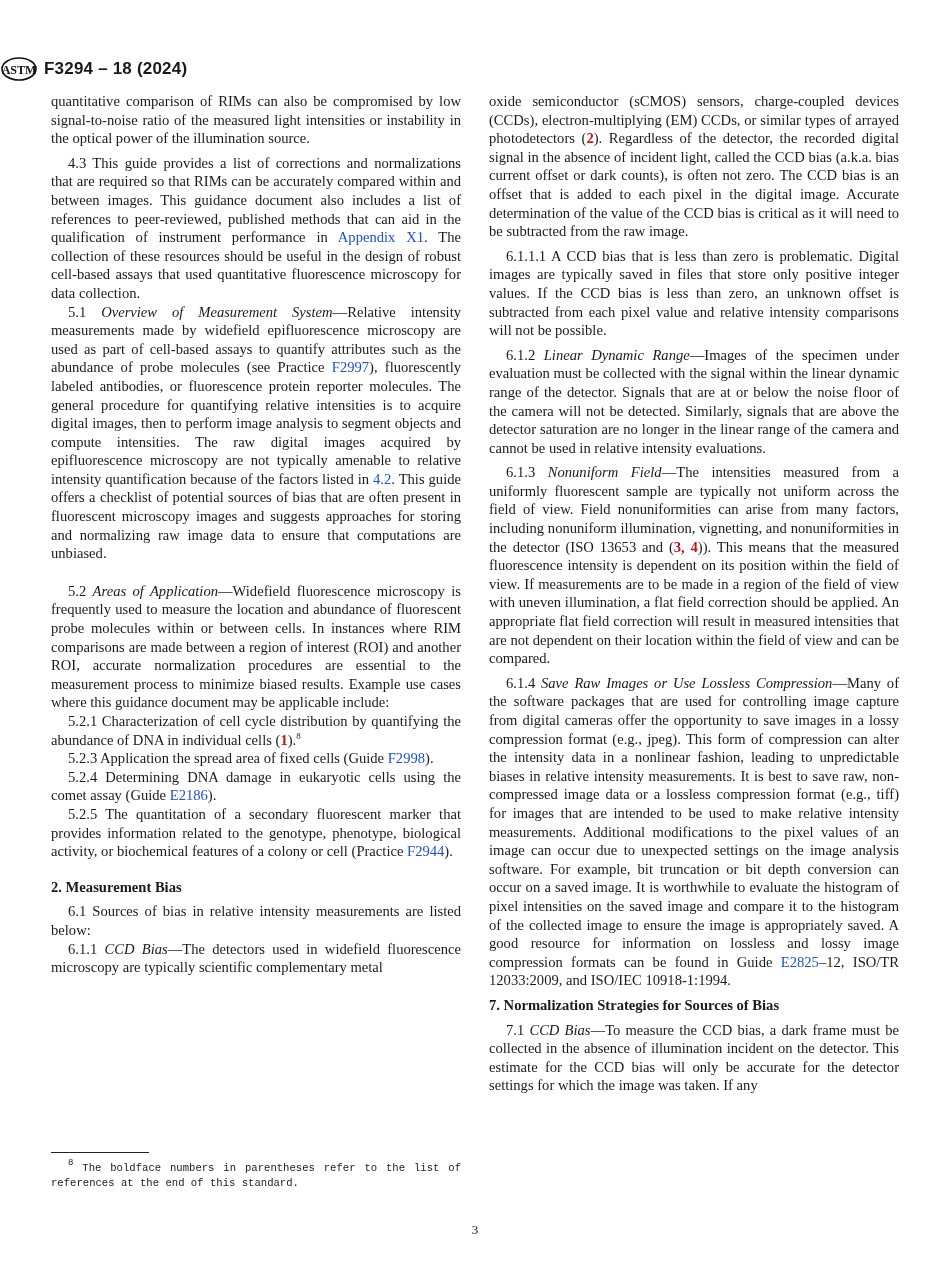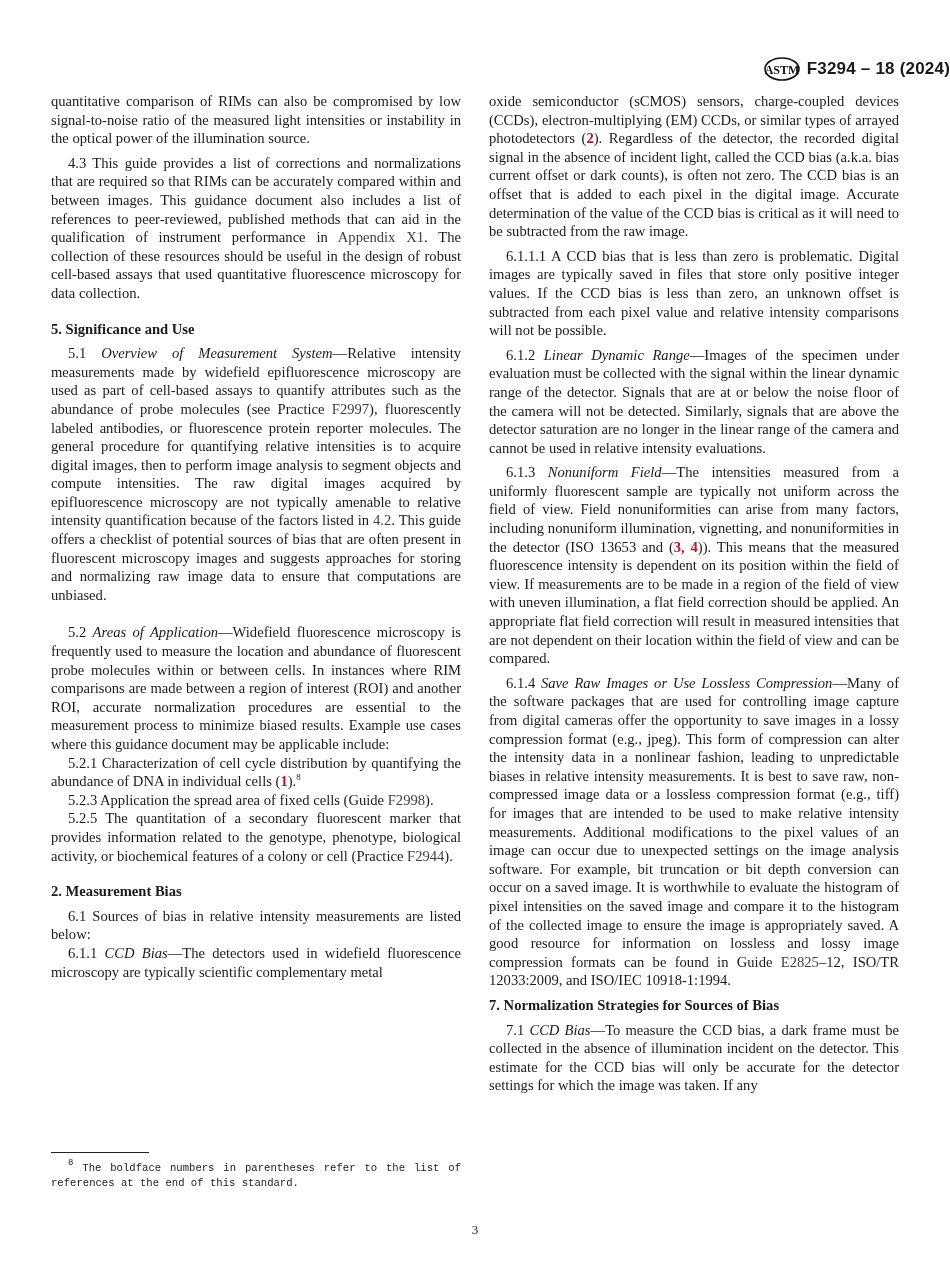--- a/index.html
+++ b/index.html
@@ -1,31 +1,31 @@
 <!DOCTYPE html>
 <html><head>
 <meta charset="utf-8">
 <style>
   html, body { margin: 0; padding: 0; background: #ffffff; }
   body { width: 950px; height: 1272px; position: relative; overflow: hidden;
          font-family: "Liberation Serif", "DejaVu Serif", serif; color: #1a1a1a; }
   .header { position: absolute; top: 56px; left: 0; width: 950px; display: flex;
-            justify-content: flex-end; align-items: center; gap: 6px; }
+            justify-content: flex-start; align-items: center; gap: 6px; }
   .logo { width: 38px; height: 26px; }
   .designation { font-family: "Liberation Sans", "DejaVu Sans", sans-serif; font-weight: bold;
                  font-size: 17px; letter-spacing: 0.2px; }
   .col { position: absolute; top: 92px; width: 410px; font-size: 14.6px; line-height: 18.6px;
          text-align: justify; hyphens: manual; }
   .col.left { left: 51px; }
   .col.right { left: 489px; width: 410px; }
   p { margin: 0; text-indent: 0; }
   p.ind { text-indent: 17px; }
   p.gap { margin-top: 6px; }
   h2 { font-size: 14.6px; font-weight: bold; margin: 17px 0 6px 0; line-height: 18.6px; }
-  .lnk { color: #404040; }
+  .lnk { color: #1d4ed8; }
   .ref { color: #c0141c; font-weight: bold; }
   i { font-style: italic; }
   sup { font-size: 9px; line-height: 0; vertical-align: 6px; }
   .fn-rule { position: absolute; left: 51px; top: 1152px; width: 98px; height: 1px; background: #222; }
   .footnote { position: absolute; left: 51px; top: 1161px; width: 410px; font-size: 10.6px;
               line-height: 15px; text-align: justify; font-family: Liberation Mono, monospace; }
   .footnote .ind { text-indent: 17px; }
   .pagenum { position: absolute; top: 1222px; left: 0; width: 950px; text-align: center; font-size: 13px; }
 </style>
 </head>
@@ -36,26 +36,26 @@
     <ellipse cx="19" cy="13" rx="17" ry="11" fill="none" stroke="#111" stroke-width="1.6"></ellipse>
     <text x="19" y="17.5" text-anchor="middle" font-family="Liberation Serif, serif" font-weight="bold" font-size="12" fill="#111">ASTM</text>
   </svg>
   <span class="designation">F3294 – 18 (2024)</span>
 </div>
 
 <div class="col left">
   <p><span>quantitative comparison of RIMs can also be compromised by low signal-to-noise ratio of the measured light intensities or instability in the optical power of the illumination source.</span></p>
   <p class="ind gap"><span>4.3 This guide provides a list of corrections and normaliza­tions that are required so that RIMs can be accurately com­pared within and between images. This guidance document also includes a list of references to peer-reviewed, published methods that can aid in the qualification of instrument perfor­mance in </span><span class="lnk">Appendix X1</span><span>. The collection of these resources should be useful in the design of robust cell-based assays that used quantitative fluorescence microscopy for data collection.</span></p>
 
-  <h2>5.  Significance and Use</h2>
   <p class="ind"><span>5.1 </span><i>Overview of Measurement System</i><span>—Relative intensity measurements made by widefield epifluorescence microscopy are used as part of cell-based assays to quantify attributes such as the abundance of probe molecules (see Practice </span><span class="lnk">F2997</span><span>), fluorescently labeled antibodies, or fluorescence protein re­porter molecules. The general procedure for quantifying rela­tive intensities is to acquire digital images, then to perform image analysis to segment objects and compute intensities. The raw digital images acquired by epifluorescence microscopy are not typically amenable to relative intensity quantification because of the factors listed in </span><span class="lnk">4.2</span><span>. This guide offers a checklist of potential sources of bias that are often present in fluorescent microscopy images and suggests approaches for storing and normalizing raw image data to ensure that computations are unbiased.</span></p>
 
   <p class="ind" style="margin-top:19px"><span>5.2 </span><i>Areas of Application</i><span>—Widefield fluorescence micros­copy is frequently used to measure the location and abundance of fluorescent probe molecules within or between cells. In instances where RIM comparisons are made between a region of interest (ROI) and another ROI, accurate normalization procedures are essential to the measurement process to mini­mize biased results. Example use cases where this guidance document may be applicable include:</span></p>
   <p class="ind"><span>5.2.1 Characterization of cell cycle distribution by quanti­fying the abundance of DNA in individual cells (</span><span class="ref">1</span><span>).</span><sup>8</sup></p>
   <p class="ind"><span>5.2.3 Application the spread area of fixed cells (Guide </span><span class="lnk">F2998</span><span>).</span></p>
+  <p class="ind"><span>5.2.4 Determining DNA damage in eukaryotic cells using the comet assay (Guide </span><span class="lnk">E2186</span><span>).</span></p>
   <p class="ind"><span>5.2.5 The quantitation of a secondary fluorescent marker that provides information related to the genotype, phenotype, biological activity, or biochemical features of a colony or cell (Practice </span><span class="lnk">F2944</span><span>).</span></p>
 
   <h2>2.  Measurement Bias</h2>
   <p class="ind"><span>6.1 Sources of bias in relative intensity measurements are listed below:</span></p>
   <p class="ind"><span>6.1.1 </span><i>CCD Bias</i><span>—The detectors used in widefield fluores­cence microscopy are typically scientific complementary metal</span></p>
 </div>
 
 <div class="fn-rule"></div>
 <div class="footnote">
   <p class="ind"><sup>8</sup><span> The boldface numbers in parentheses refer to the list of references at the end of this standard.</span></p>

